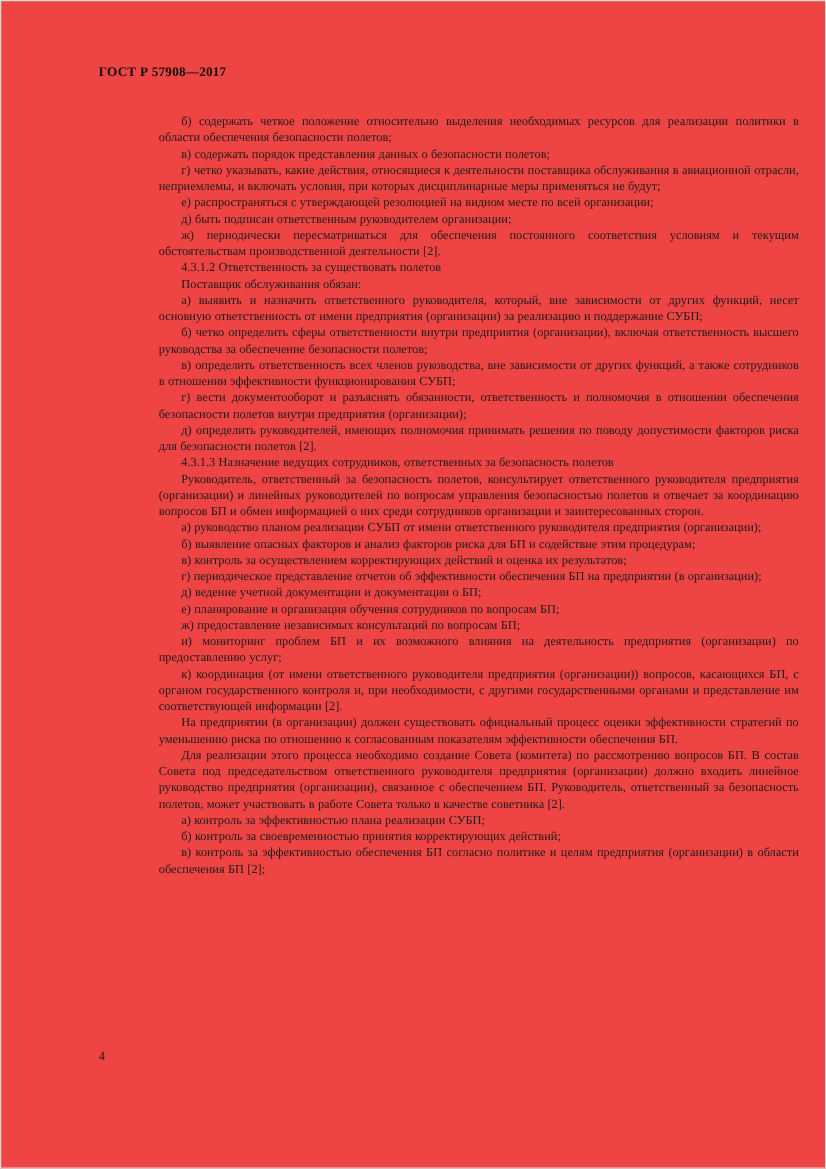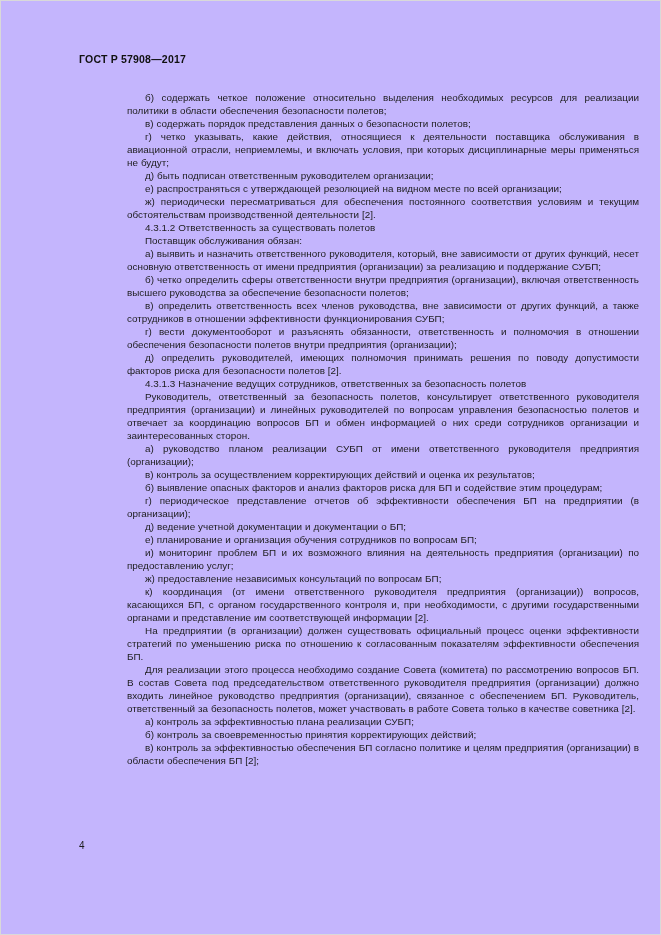--- a/index.html
+++ b/index.html
@@ -7,24 +7,25 @@
   body {
     width: 661px;
     height: 935px;
     background: #f4f4f4;
     font-family: "Liberation Sans", sans-serif;
   }
   .page {
     position: relative;
     width: 661px;
     height: 935px;
-    background: #c4b5fd;
+    background: #ef4444;
     border: 1px solid #d9d9d9;
     color: #1c1c1c;
     overflow: hidden;
+    font-family: Liberation Serif, serif;
   }
   .doc-header {
     position: absolute;
     top: 52px;
     left: 78px;
     font-size: 10.5px;
     font-weight: bold;
     letter-spacing: 0.2px;
     color: #111;
   }
@@ -57,40 +58,40 @@
 <body>
 
 <div class="page">
 
   <div class="doc-header">ГОСТ Р 57908—2017</div>
 
   <div class="content">
     <p>б) содержать четкое положение относительно выделения необходимых ресурсов для реализации политики в области обеспечения безопасности полетов;</p>
     <p>в) содержать порядок представления данных о безопасности полетов;</p>
     <p>г) четко указывать, какие действия, относящиеся к деятельности поставщика обслуживания в авиационной отрасли, неприемлемы, и включать условия, при которых дисциплинарные меры применяться не будут;</p>
+    <p>е) распространяться с утверждающей резолюцией на видном месте по всей организации;</p>
     <p>д) быть подписан ответственным руководителем организации;</p>
-    <p>е) распространяться с утверждающей резолюцией на видном месте по всей организации;</p>
     <p>ж) периодически пересматриваться для обеспечения постоянного соответствия условиям и текущим обстоятельствам производственной деятельности [2].</p>
     <p>4.3.1.2 Ответственность за существовать полетов</p>
     <p>Поставщик обслуживания обязан:</p>
     <p>а) выявить и назначить ответственного руководителя, который, вне зависимости от других функций, несет основную ответственность от имени предприятия (организации) за реализацию и поддержание СУБП;</p>
     <p>б) четко определить сферы ответственности внутри предприятия (организации), включая ответственность высшего руководства за обеспечение безопасности полетов;</p>
     <p>в) определить ответственность всех членов руководства, вне зависимости от других функций, а также сотрудников в отношении эффективности функционирования СУБП;</p>
     <p>г) вести документооборот и разъяснять обязанности, ответственность и полномочия в отношении обеспечения безопасности полетов внутри предприятия (организации);</p>
     <p>д) определить руководителей, имеющих полномочия принимать решения по поводу допустимости факторов риска для безопасности полетов [2].</p>
     <p>4.3.1.3 Назначение ведущих сотрудников, ответственных за безопасность полетов</p>
     <p>Руководитель, ответственный за безопасность полетов, консультирует ответственного руководителя предприятия (организации) и линейных руководителей по вопросам управления безопасностью полетов и отвечает за координацию вопросов БП и обмен информацией о них среди сотрудников организации и заинтересованных сторон.</p>
     <p>а) руководство планом реализации СУБП от имени ответственного руководителя предприятия (организации);</p>
+    <p>б) выявление опасных факторов и анализ факторов риска для БП и содействие этим процедурам;</p>
     <p>в) контроль за осуществлением корректирующих действий и оценка их результатов;</p>
-    <p>б) выявление опасных факторов и анализ факторов риска для БП и содействие этим процедурам;</p>
     <p>г) периодическое представление отчетов об эффективности обеспечения БП на предприятии (в организации);</p>
     <p>д) ведение учетной документации и документации о БП;</p>
     <p>е) планирование и организация обучения сотрудников по вопросам БП;</p>
+    <p>ж) предоставление независимых консультаций по вопросам БП;</p>
     <p>и) мониторинг проблем БП и их возможного влияния на деятельность предприятия (организации) по предоставлению услуг;</p>
-    <p>ж) предоставление независимых консультаций по вопросам БП;</p>
     <p>к) координация (от имени ответственного руководителя предприятия (организации)) вопросов, касающихся БП, с органом государственного контроля и, при необходимости, с другими государственными органами и представление им соответствующей информации [2].</p>
     <p>На предприятии (в организации) должен существовать официальный процесс оценки эффективности стратегий по уменьшению риска по отношению к согласованным показателям эффективности обеспечения БП.</p>
     <p>Для реализации этого процесса необходимо создание Совета (комитета) по рассмотрению вопросов БП. В состав Совета под председательством ответственного руководителя предприятия (организации) должно входить линейное руководство предприятия (организации), связанное с обеспечением БП. Руководитель, ответственный за безопасность полетов, может участвовать в работе Совета только в качестве советника [2].</p>
     <p>а) контроль за эффективностью плана реализации СУБП;</p>
     <p>б) контроль за своевременностью принятия корректирующих действий;</p>
     <p>в) контроль за эффективностью обеспечения БП согласно политике и целям предприятия (организации) в области обеспечения БП [2];</p>
   </div>
 
   <div class="page-number">4</div>
 

